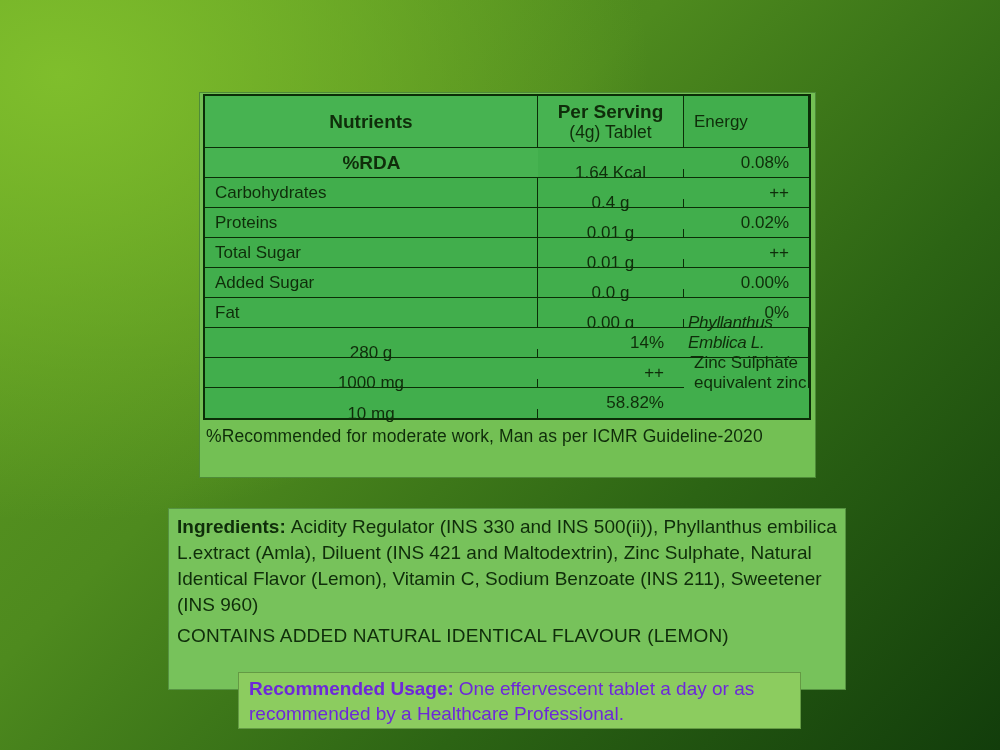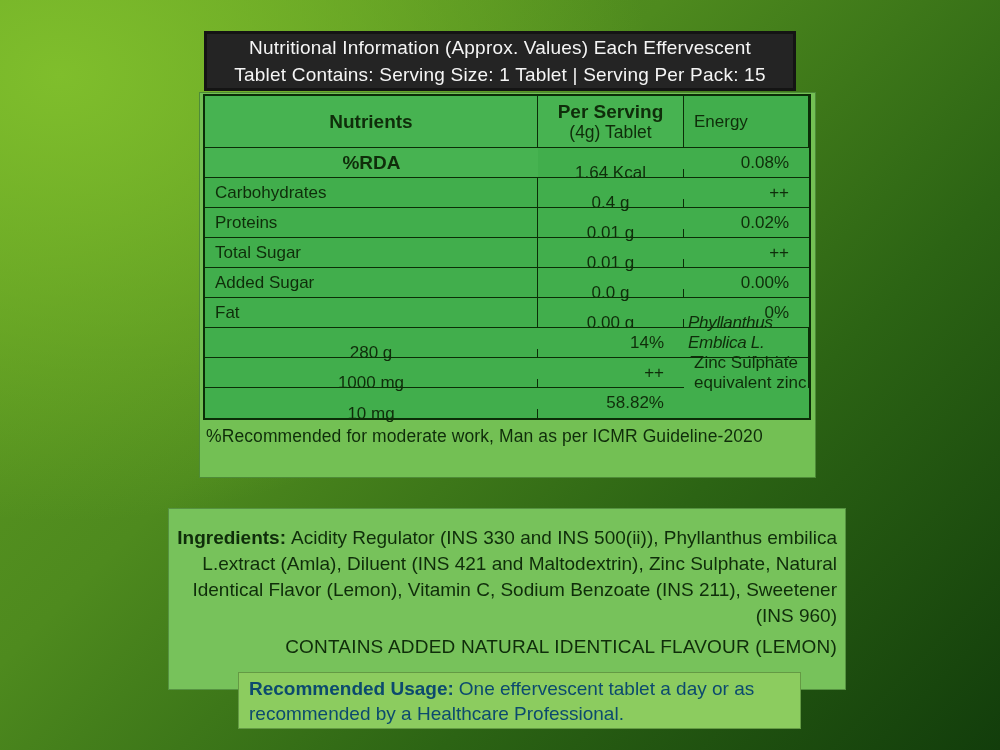--- a/index.html
+++ b/index.html
@@ -63,46 +63,42 @@
   .footnote {
     position:absolute; left:206px; top:424px; width:606px;
     color: var(--ink);
     font-size:17.5px; line-height:24px; letter-spacing:0.1px;
   }
   .ingredients-panel {
     position:absolute; left:168px; top:508px; width:678px; height:182px;
     box-sizing:border-box;
     background: var(--ingredients-green);
     border:1px solid rgba(10,40,6,0.3);
-    padding:16px 8px;
+    padding:5px 8px;
     color: var(--ink);
-    font-size:19px; line-height:26px;text-align:right;
+    font-size:19px; line-height:26px;
   }
   .ingredients-panel .para { margin:0; }
   .ingredients-panel .contains { margin:5px 0 0 0; letter-spacing:0.2px; }
   .usage-panel {
     position:absolute; left:238px; top:672px; width:563px; height:57px;
     box-sizing:border-box;
     background: var(--usage-green);
     border:1px solid rgba(10,40,6,0.3);
     padding:3px 10px;
-    color:#0c4a6e;
+    color:#6d28d9;
     font-size:19px; line-height:25px;
   }
   .b { font-weight:bold; margin-right:5px; }
 </style>
 </head>
 <body>
 
 <div class="canvas">
 
-  <div class="black-header">
-    <div>Nutritional Information (Approx. Values) Each Effervescent</div>
-    <div>Tablet Contains: Serving Size: 1 Tablet | Serving Per Pack: 15</div>
-  </div>
 
   <div class="table-panel"></div>
 
   <div class="ntable">
     <div class="cell hdr c1h">
       <span>Nutrients</span>
     </div>
     <div class="cell hdr">
       <span>Per Serving</span>
       <span class="sub">(4g) Tablet</span>

